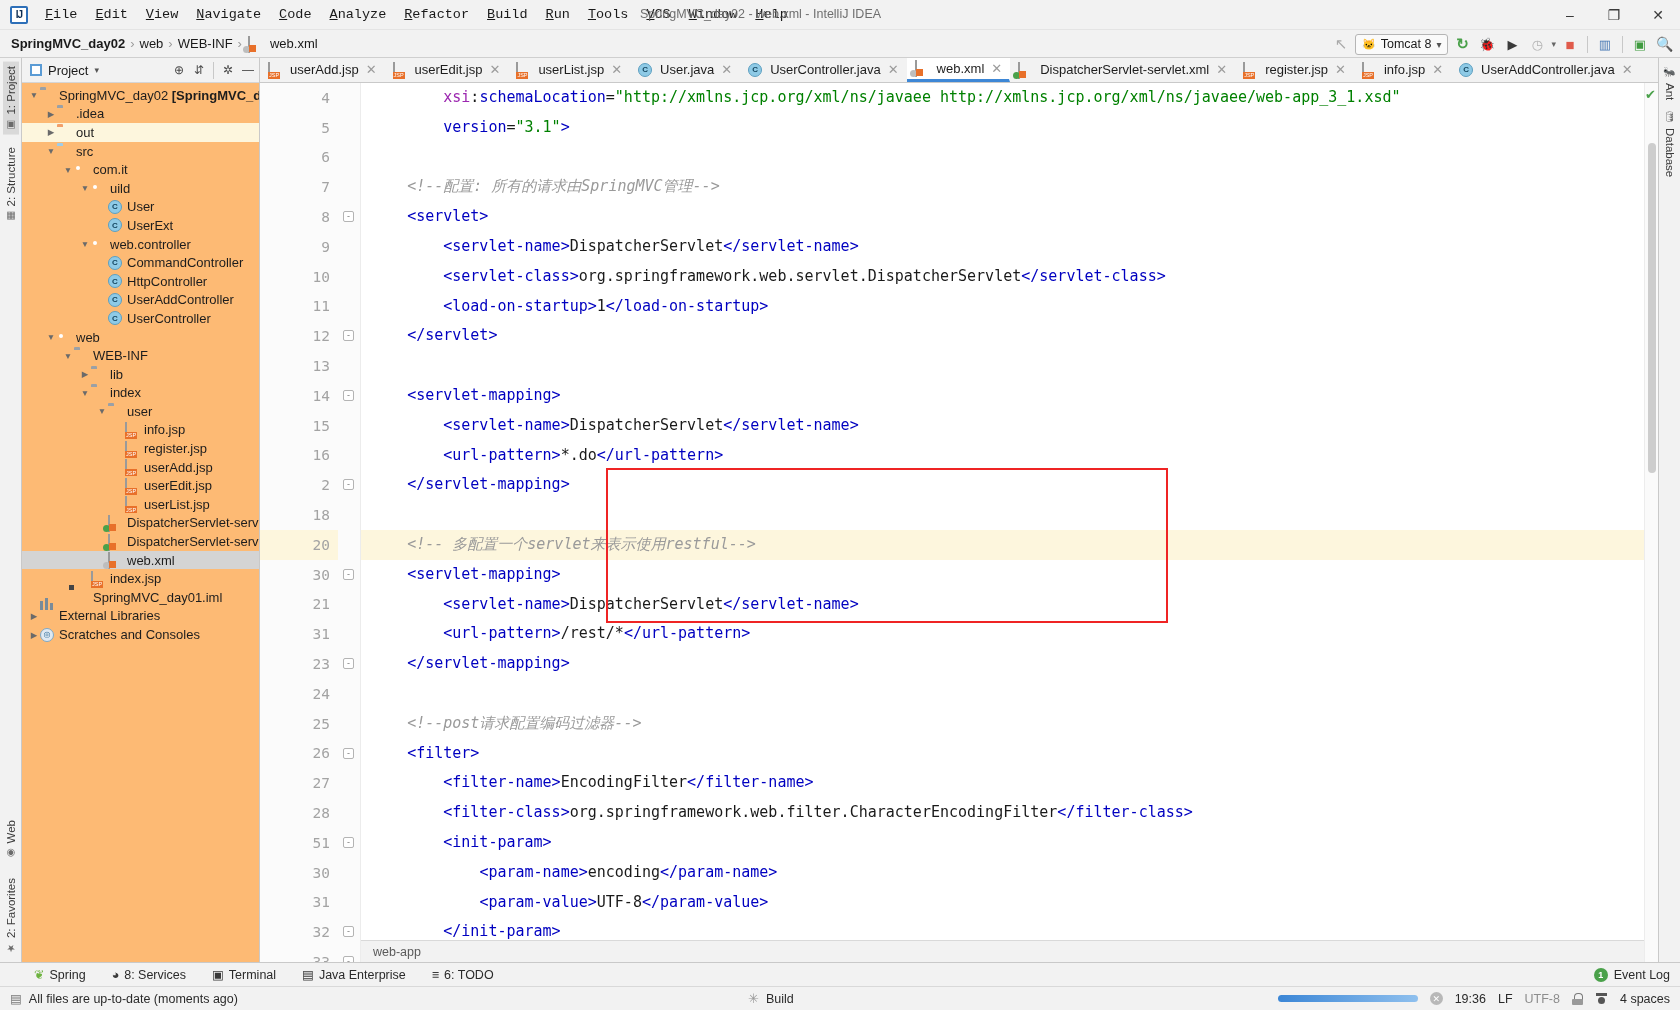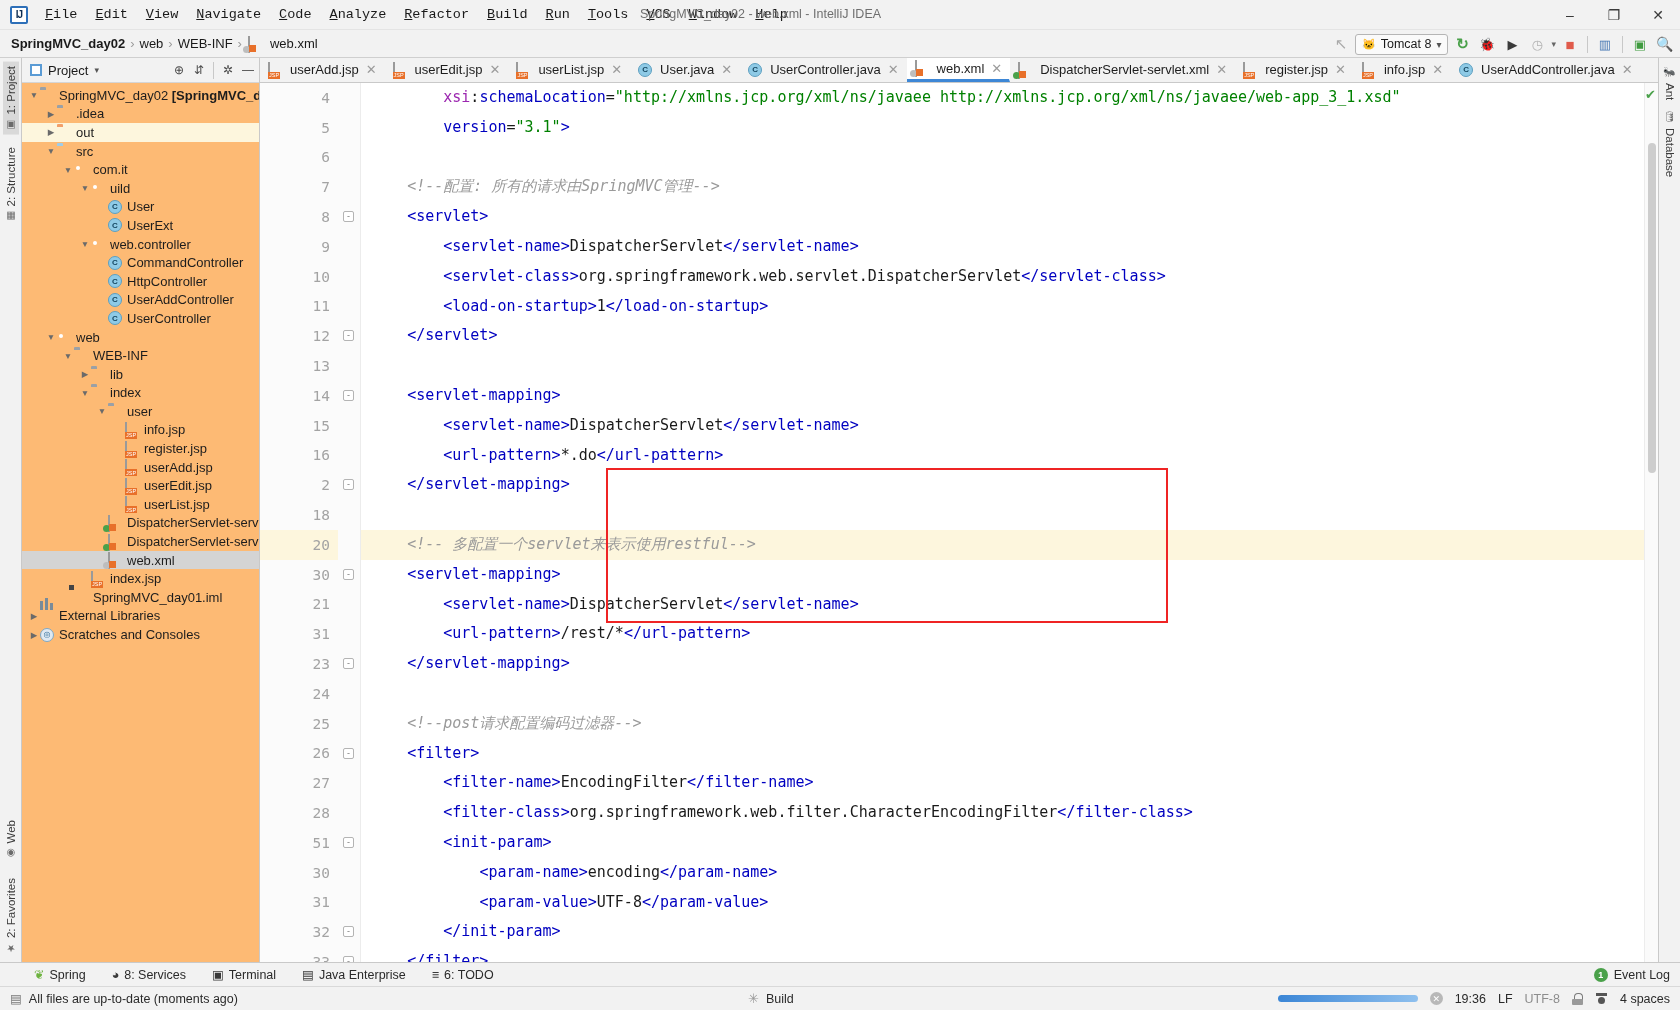--- a/index.html
+++ b/index.html
@@ -584,20 +584,23 @@
             <div class="foldmark" style="top: 485.8px;">-</div>
             <div class="foldmark" style="top: 575.2px;">-</div>
             <div class="foldmark" style="top: 664.6px;">-</div>
             <div class="foldmark" style="top: 754px;">-</div>
             <div class="foldmark" style="top: 843.4px;">-</div>
             <div class="foldmark" style="top: 873.2px;">-</div>
           </div>
         <div class="codewrap">
           <div class="code" id="code"><div class="ln">        <span class="attrn">xsi</span><span class="punct">:</span><span class="attr">schemaLocation</span><span class="punct">=</span><span class="val">"http://xmlns.jcp.org/xml/ns/javaee http://xmlns.jcp.org/xml/ns/javaee/web-app_3_1.xsd"</span></div><div class="ln">        <span class="attr">version</span><span class="punct">=</span><span class="val">"3.1"</span><span class="tag">&gt;</span></div><div class="ln">&nbsp;</div><div class="ln">    <span class="cmt">&lt;!--配置: 所有的请求由SpringMVC管理--&gt;</span></div><div class="ln">    <span class="tag">&lt;servlet&gt;</span></div><div class="ln">        <span class="tag">&lt;servlet-name&gt;</span><span class="txt">DispatcherServlet</span><span class="tag">&lt;/servlet-name&gt;</span></div><div class="ln">        <span class="tag">&lt;servlet-class&gt;</span><span class="txt">org.springframework.web.servlet.DispatcherServlet</span><span class="tag">&lt;/servlet-class&gt;</span></div><div class="ln">        <span class="tag">&lt;load-on-startup&gt;</span><span class="txt">1</span><span class="tag">&lt;/load-on-startup&gt;</span></div><div class="ln">    <span class="tag">&lt;/servlet&gt;</span></div><div class="ln">&nbsp;</div><div class="ln">    <span class="tag">&lt;servlet-mapping&gt;</span></div><div class="ln">        <span class="tag">&lt;servlet-name&gt;</span><span class="txt">DispatcherServlet</span><span class="tag">&lt;/servlet-name&gt;</span></div><div class="ln">        <span class="tag">&lt;url-pattern&gt;</span><span class="txt">*.do</span><span class="tag">&lt;/url-pattern&gt;</span></div><div class="ln">    <span class="tag">&lt;/servlet-mapping&gt;</span></div><div class="ln">&nbsp;</div><div class="ln hl">    <span class="cmt">&lt;!-- 多配置一个servlet来表示使用restful--&gt;</span></div><div class="ln">    <span class="tag">&lt;servlet-mapping&gt;</span></div><div class="ln">        <span class="tag">&lt;servlet-name&gt;</span><span class="txt">DispatcherServlet</span><span class="tag">&lt;/servlet-name&gt;</span></div><div class="ln">        <span class="tag">&lt;url-pattern&gt;</span><span class="txt">/rest/*</span><span class="tag">&lt;/url-pattern&gt;</span></div><div class="ln">    <span class="tag">&lt;/servlet-mapping&gt;</span></div><div class="ln">&nbsp;</div><div class="ln">    <span class="cmt">&lt;!--post请求配置编码过滤器--&gt;</span></div><div class="ln">    <span class="tag">&lt;filter&gt;</span></div><div class="ln">        <span class="tag">&lt;filter-name&gt;</span><span class="txt">EncodingFilter</span><span class="tag">&lt;/filter-name&gt;</span></div><div class="ln">        <span class="tag">&lt;filter-class&gt;</span><span class="txt">org.springframework.web.filter.CharacterEncodingFilter</span><span class="tag">&lt;/filter-class&gt;</span></div><div class="ln">        <span class="tag">&lt;init-param&gt;</span></div><div class="ln">            <span class="tag">&lt;param-name&gt;</span><span class="txt">encoding</span><span class="tag">&lt;/param-name&gt;</span></div><div class="ln">            <span class="tag">&lt;param-value&gt;</span><span class="txt">UTF-8</span><span class="tag">&lt;/param-value&gt;</span></div><div class="ln">        <span class="tag">&lt;/init-param&gt;</span></div><div class="ln">    <span class="tag">&lt;/filter&gt;</span></div></div>
           <div class="redbox" id="redbox" style="left: 245px; top: 385px; width: 562px; height: 155px; border-color: rgb(239, 36, 36);"></div>
+          <div class="breadtrail">
+            <span>web-app</span>
+          </div>
         </div>
         <div class="markers">
           <div class="ok-check">✔</div>
           <div class="scroll-thumb"></div>
         </div>
       </div>
     </div>
 
     <div class="rstrip">
       <div class="vtab-r">

